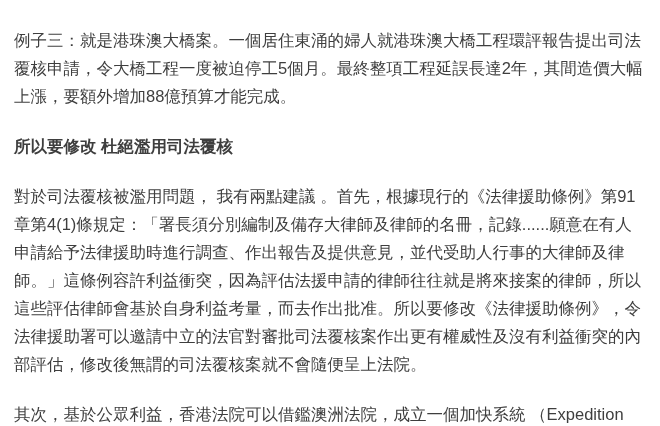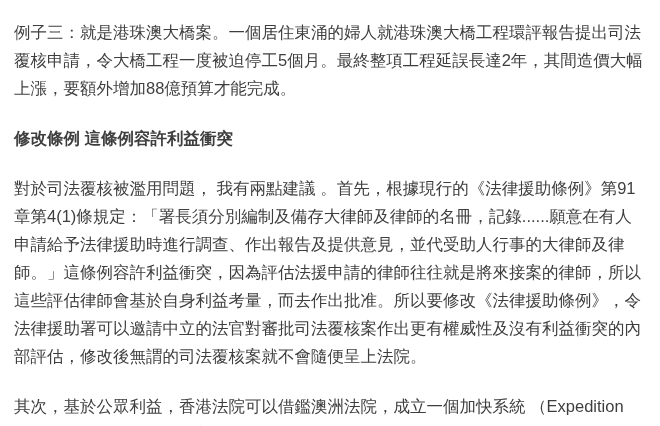--- a/index.html
+++ b/index.html
@@ -14,34 +14,34 @@
     font-family: "Liberation Sans", "DejaVu Sans", sans-serif;
     color: #3e3e3e;
     -webkit-font-smoothing: antialiased;
   }
   .article {
     padding: 10px 14px 0 14px;
     font-size: 16.5px;
     line-height: 28px;
   }
   .article p {
-    margin: 8px 0 22px 0;
+    margin: 16px 0 22px 0;
   }
   .section-heading {
     font-weight: bold;
     margin: 0 0 22px 0;
     font-size: 16.5px;
     line-height: 28px;
   }
 </style>
 </head>
 <body>
 
 <div class="article">
   <p>例子三：就是港珠澳大橋案。一個居住東涌的婦人就港珠澳大橋工程環評報告提出司法覆核申請，令大橋工程一度被迫停工5個月。最終整項工程延誤長達2年，其間造價大幅上漲，要額外增加88億預算才能完成。</p>
 
-  <p class="section-heading">修改條例 這條例容許利益衝突</p>
+  <p class="section-heading">所以要修改 杜絕濫用司法覆核</p>
 
   <p>對於司法覆核被濫用問題， 我有兩點建議 。首先，根據現行的《法律援助條例》第91章第4(1)條規定：「署長須分別編制及備存大律師及律師的名冊，記錄......願意在有人申請給予法律援助時進行調查、作出報告及提供意見，並代受助人行事的大律師及律師。」這條例容許利益衝突，因為評估法援申請的律師往往就是將來接案的律師，所以這些評估律師會基於自身利益考量，而去作出批准。所以要修改《法律援助條例》，令法律援助署可以邀請中立的法官對審批司法覆核案作出更有權威性及沒有利益衝突的內部評估，修改後無謂的司法覆核案就不會隨便呈上法院。</p>
 
   <p>其次，基於公眾利益，香港法院可以借鑑澳洲法院，成立一個加快系統 （Expedition List)，令所有需要加快的案件(包括涉及公眾利益的司法覆核案) 能夠加快處理。</p>
 
 </div>
 
 </body></html>

